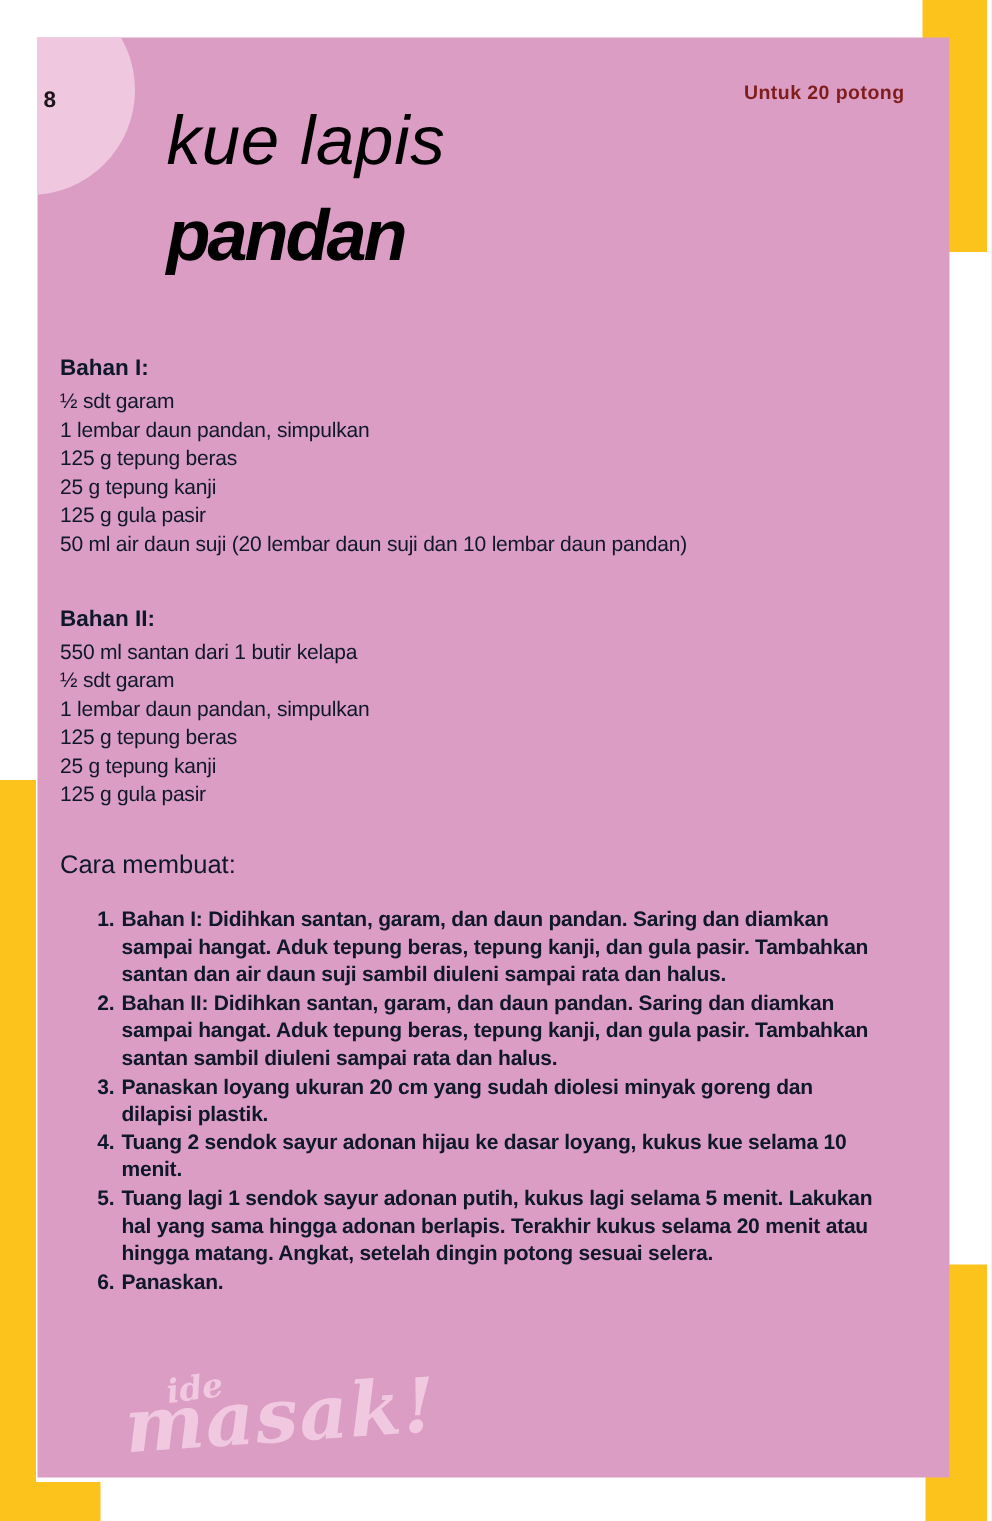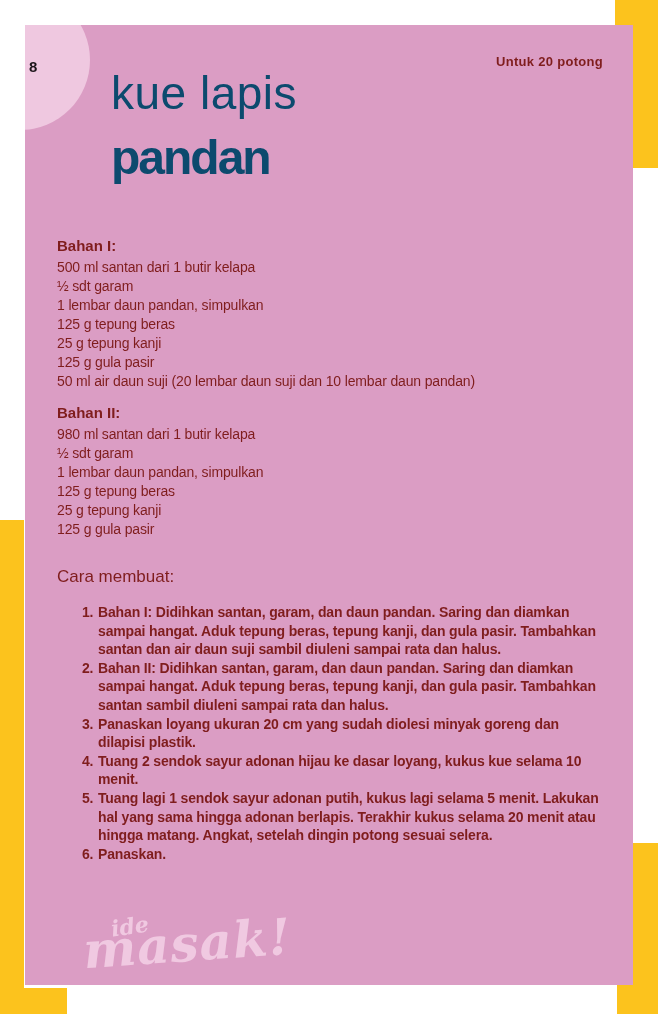--- a/index.html
+++ b/index.html
@@ -25,30 +25,30 @@
     border-radius:50%; background:#efc8e0;
   }
   .page-number {
     position:absolute; left:4px; top:33px; width:20px;
     color:#1c151a; font-size:15px; font-weight:bold;
   }
   .yield-label {
     position:absolute; right:30px; top:29px;
     color:#7f1d1d; font-size:13px; font-weight:bold; letter-spacing:0.3px;
   }
-  .title { position:absolute; left:86px; top:42px; color:#0c4a6e; }
+  .title { position:absolute; left:86px; top:42px; color:#000000;font-style:italic; }
   .title-line1 {
     font-size:46px; line-height:52px; font-weight:300; letter-spacing:0.5px;
   }
   .title-line2 {
     font-size:48px; line-height:78px; font-weight:800; letter-spacing:-2px;
   }
 
   
-  .section { position:absolute; left:32px; width:558px; color:#7f1d1d; }
+  .section { position:absolute; left:15px; width:558px; color:#0f172a; }
   .sec-bahan1 { top:211px; }
   .sec-bahan2 { top:378px; }
   .sec-method { top:542px; }
   .sec-heading {
     font-size:15px; font-weight:bold; line-height:19px; margin:0 0 3px 0;
   }
   .sec-heading-method {
     font-size:17px; font-weight:normal; line-height:20px; margin:0 0 2px 0;
   }
   ul.ingredients {
@@ -94,34 +94,33 @@
     <div class="yield-label">Untuk 20 potong</div>
 
     <div class="title">
       <div class="title-line1">kue lapis</div>
       <div class="title-line2">pandan</div>
     </div>
 
     <div class="section sec-bahan1">
       <h3 class="sec-heading">Bahan I:</h3>
       <ul class="ingredients">
-          <li>500 ml santan dari 1 butir kelapa</li>
           <li>½ sdt garam</li>
           <li>1 lembar daun pandan, simpulkan</li>
           <li>125 g tepung beras</li>
           <li>25 g tepung kanji</li>
           <li>125 g gula pasir</li>
           <li>50 ml air daun suji (20 lembar daun suji dan 10 lembar daun pandan)</li>
         </ul>
     </div>
 
     <div class="section sec-bahan2">
       <h3 class="sec-heading">Bahan II:</h3>
       <ul class="ingredients">
-          <li>980 ml santan dari 1 butir kelapa</li>
+          <li>550 ml santan dari 1 butir kelapa</li>
           <li>½ sdt garam</li>
           <li>1 lembar daun pandan, simpulkan</li>
           <li>125 g tepung beras</li>
           <li>25 g tepung kanji</li>
           <li>125 g gula pasir</li>
         </ul>
     </div>
 
     <div class="section sec-method">
       <h3 class="sec-heading-method">Cara membuat:</h3>

